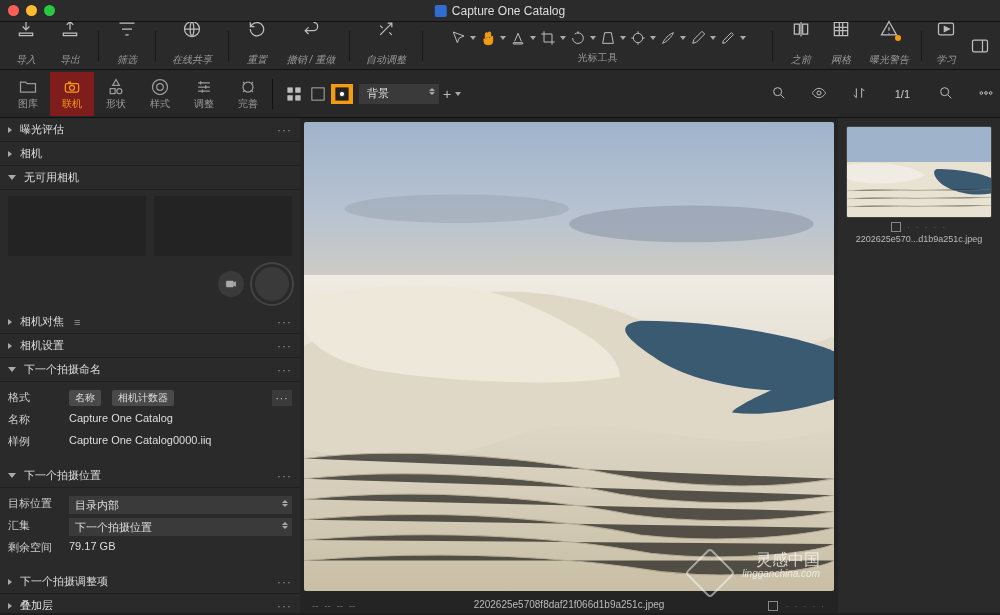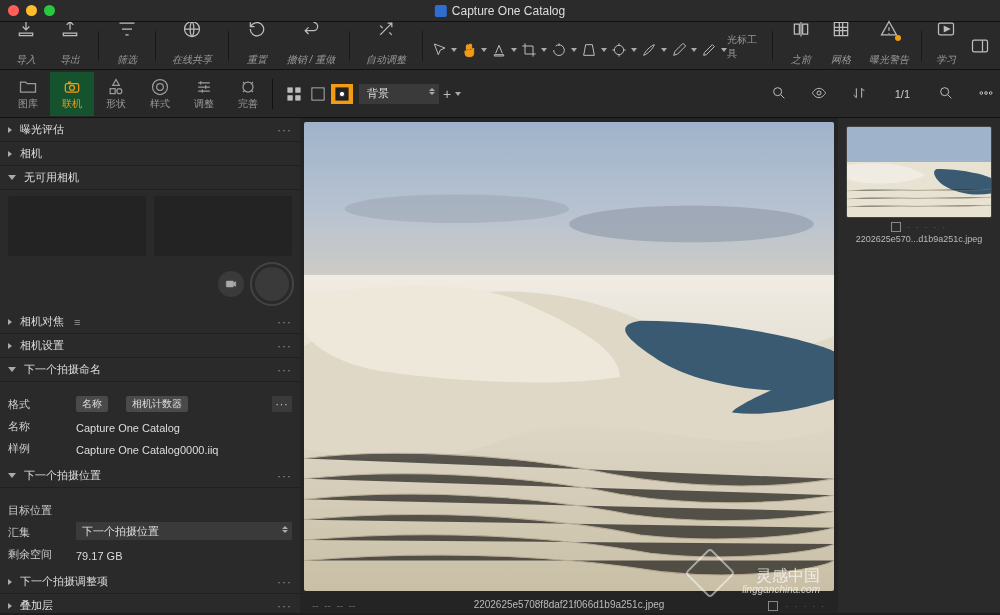--- a/index.html
+++ b/index.html
@@ -22,21 +22,21 @@
   .cursor-row{display:flex;align-items:center;gap:4px;flex:1;justify-content:center;position:relative;}
   .cursor-ico{width:26px;height:22px;display:flex;align-items:center;justify-content:center;}
   .cursor-ico svg{width:18px;height:18px;stroke:#bdbdbd;fill:none;stroke-width:1.5;}
   .tb-right{display:flex;align-items:center;}
   .square-ico{width:28px;height:28px;display:flex;align-items:center;justify-content:center;}
   .square-ico svg{width:20px;height:20px;stroke:#bdbdbd;fill:none;stroke-width:1.5;}
   .notif{position:absolute;top:4px;right:-2px;width:6px;height:6px;border-radius:50%;background:#f39c12;}
   
   .tooltabs{height:48px;background:#282828;display:flex;align-items:center;padding:0 6px;border-bottom:1px solid #111;}
   .tt-item{display:flex;flex-direction:column;align-items:center;justify-content:center;width:44px;height:44px;font-size:10px;color:#9a9a9a;}
-  .tt-item.active{background:#14532d;color:#f39c12;}
+  .tt-item.active{background:#7f1d1d;color:#f39c12;}
   .tt-item svg{width:20px;height:20px;stroke:currentColor;fill:none;stroke-width:1.5;}
   .tt-item.active svg{stroke:#f39c12;}
   .tt-sep{width:1px;height:30px;background:#111;margin:0 2px;}
   .viewer-controls{display:flex;align-items:center;gap:2px;margin-left:8px;}
   .vc-btn{width:22px;height:20px;display:flex;align-items:center;justify-content:center;background:transparent;}
   .vc-btn.active{background:#f39c12;color:#222;}
   .vc-btn svg{width:14px;height:14px;stroke:#bdbdbd;fill:#bdbdbd;}
   .vc-btn.active svg{stroke:#222;fill:#222;}
   .bg-select{margin-left:6px;background:#3a3a3a;border:none;color:#ddd;font-size:11px;height:20px;padding:0 0 0 8px;position:relative;display:flex;align-items:center;}
   .plus-btn{margin-left:4px;color:#bdbdbd;font-size:14px;display:flex;align-items:center;}
@@ -51,41 +51,41 @@
   .section-head .dots{margin-left:auto;color:#999;font-size:12px;letter-spacing:1px;}
   .section-head .bars{margin-left:6px;color:#999;}
   .cam-preview{height:120px;background:#2a2a2a;padding:6px 8px;}
   .cam-boxes{display:flex;gap:8px;height:60px;}
   .cam-box{flex:1;background:#232323;border-radius:2px;}
   .cam-ctrl{display:flex;justify-content:flex-end;gap:8px;margin-top:8px;align-items:center;}
   .cam-rec{width:26px;height:26px;border-radius:50%;background:#3a3a3a;display:flex;align-items:center;justify-content:center;}
   .cam-rec svg{width:14px;height:14px;stroke:#aaa;fill:#aaa;}
   .cam-shutter{width:40px;height:40px;border-radius:50%;background:#3a3a3a;box-shadow:inset 0 0 0 3px #2a2a2a,0 0 0 2px #444;}
   .form-body{padding:8px 8px;}
-  .form-row{display:flex;align-items:flex-end;height:22px;font-size:11px;gap:18px;}
+  .form-row{display:flex;align-items:flex-start;height:22px;font-size:11px;gap:11px;}
   .form-label{width:50px;color:#ccc;}
   .tag{background:#4a4a4a;color:#ddd;padding:1px 6px;border-radius:2px;font-size:10px;}
   .more-box{width:20px;height:16px;background:#3a3a3a;display:flex;align-items:center;justify-content:center;margin-left:auto;color:#ccc;font-size:10px;letter-spacing:1px;}
   .dd-field{flex:1;background:#3a3a3a;height:18px;display:flex;align-items:center;padding:0 16px 0 6px;position:relative;color:#ddd;}
   .dd-caret{position:absolute;right:4px;top:4px;display:flex;flex-direction:column;}
   .dd-caret::before{content:"";border-left:3px solid transparent;border-right:3px solid transparent;border-bottom:3px solid #aaa;margin-bottom:1px;}
   .dd-caret::after{content:"";border-left:3px solid transparent;border-right:3px solid transparent;border-top:3px solid #aaa;}
   .viewer{flex:1;background:#242424;display:flex;flex-direction:column;position:relative;}
   .img-area{flex:1;background:#3a3a3a;margin:4px;border-radius:2px;overflow:hidden;}
   .img-canvas{width:100%;height:100%;}
   .viewer-foot{height:18px;display:flex;align-items:center;justify-content:center;font-size:10px;color:#bbb;gap:16px;}
   .vf-left{position:absolute;left:12px;bottom:2px;color:#666;font-size:10px;}
   .vf-right{position:absolute;right:12px;bottom:2px;color:#bbb;display:flex;align-items:center;gap:8px;}
   .chk{width:10px;height:10px;border:1px solid #888;}
   .browser{width:162px;background:#2a2a2a;padding:8px;}
   .thumb{width:146px;height:92px;border:1px solid #444;border-radius:2px;overflow:hidden;}
   .thumb-meta{display:flex;justify-content:center;align-items:center;gap:6px;margin-top:4px;}
   .thumb-fname{font-size:9px;color:#bbb;text-align:center;margin-top:2px;}
   .rating-dots{color:#666;font-size:8px;letter-spacing:2px;}
-  .watermark{position:absolute;right:18px;bottom:16px;color:rgba(255,255,255,0.7);font-size:12px;text-align:right;line-height:14px;pointer-events:none;}
+  .watermark{position:absolute;right:18px;bottom:32px;color:rgba(255,255,255,0.7);font-size:12px;text-align:right;line-height:14px;pointer-events:none;}
   .watermark .cn{font-size:16px;font-weight:500;}
   .watermark .en{font-size:10px;font-style:italic;}
   .wm-logo{position:absolute;right:110px;bottom:22px;width:36px;height:36px;border:2px solid rgba(255,255,255,0.5);transform:rotate(45deg);border-radius:4px;}
   .caret-down{display:inline-block;width:0;height:0;border-left:3px solid transparent;border-right:3px solid transparent;border-top:4px solid #aaa;margin-left:4px;}
   .caret-right{display:inline-block;width:0;height:0;border-top:3px solid transparent;border-bottom:3px solid transparent;border-left:4px solid #aaa;margin-right:4px;}
   .caret-down2{display:inline-block;width:0;height:0;border-left:4px solid transparent;border-right:4px solid transparent;border-top:5px solid #aaa;margin-right:4px;}
 </style>
 </head>
 <body>
 
@@ -144,21 +144,21 @@
   </div>
   <div class="tb-sep"></div>
   <div class="tb-btn" style="width:56px">
     <span><svg viewBox="0 0 24 24">
           <path d="M5 19L19 5M14 5h5v5M5 8l3 3M16 16l3 3"></path>
         </svg></span>
     <span>自动调整</span>
   </div>
   <div class="tb-sep"></div>
 
-  <div style="display:flex;flex-direction:row;align-items:flex-end;flex:1;">
+  <div style="display:flex;flex-direction:column;align-items:center;flex:1;">
     <div class="cursor-row">
       <div class="cursor-ico">
           <svg viewBox="0 0 24 24">
             <path d="M5 3l6 16 3-7 7-3z"></path>
           </svg>
           <span class="caret-down"></span>
         </div>
       <div class="cursor-ico">
           <svg viewBox="0 0 24 24">
             <path d="M8 12V6a2 2 0 0 1 4 0v5M12 11V5a2 2 0 0 1 4 0v7M6 13v4a5 5 0 0 0 5 5h3a5 5 0 0 0 5-5V9" fill="#f39c12" stroke="#f39c12"></path>
@@ -413,20 +413,24 @@
       </div>
     </div>
     <div class="section-head">
       <span class="caret-down2"></span>
         <span>下一个拍摄位置</span>
       <span class="dots">···</span>
     </div>
     <div class="form-body">
       <div class="form-row">
         <span class="form-label">目标位置</span>
+        <div class="dd-field">
+            <span>目录内部</span>
+            <span class="dd-caret"></span>
+          </div>
       </div>
       <div class="form-row">
         <span class="form-label">汇集</span>
         <div class="dd-field">
             <span>下一个拍摄位置</span>
             <span class="dd-caret"></span>
           </div>
       </div>
       <div class="form-row">
         <span class="form-label">剩余空间</span>

